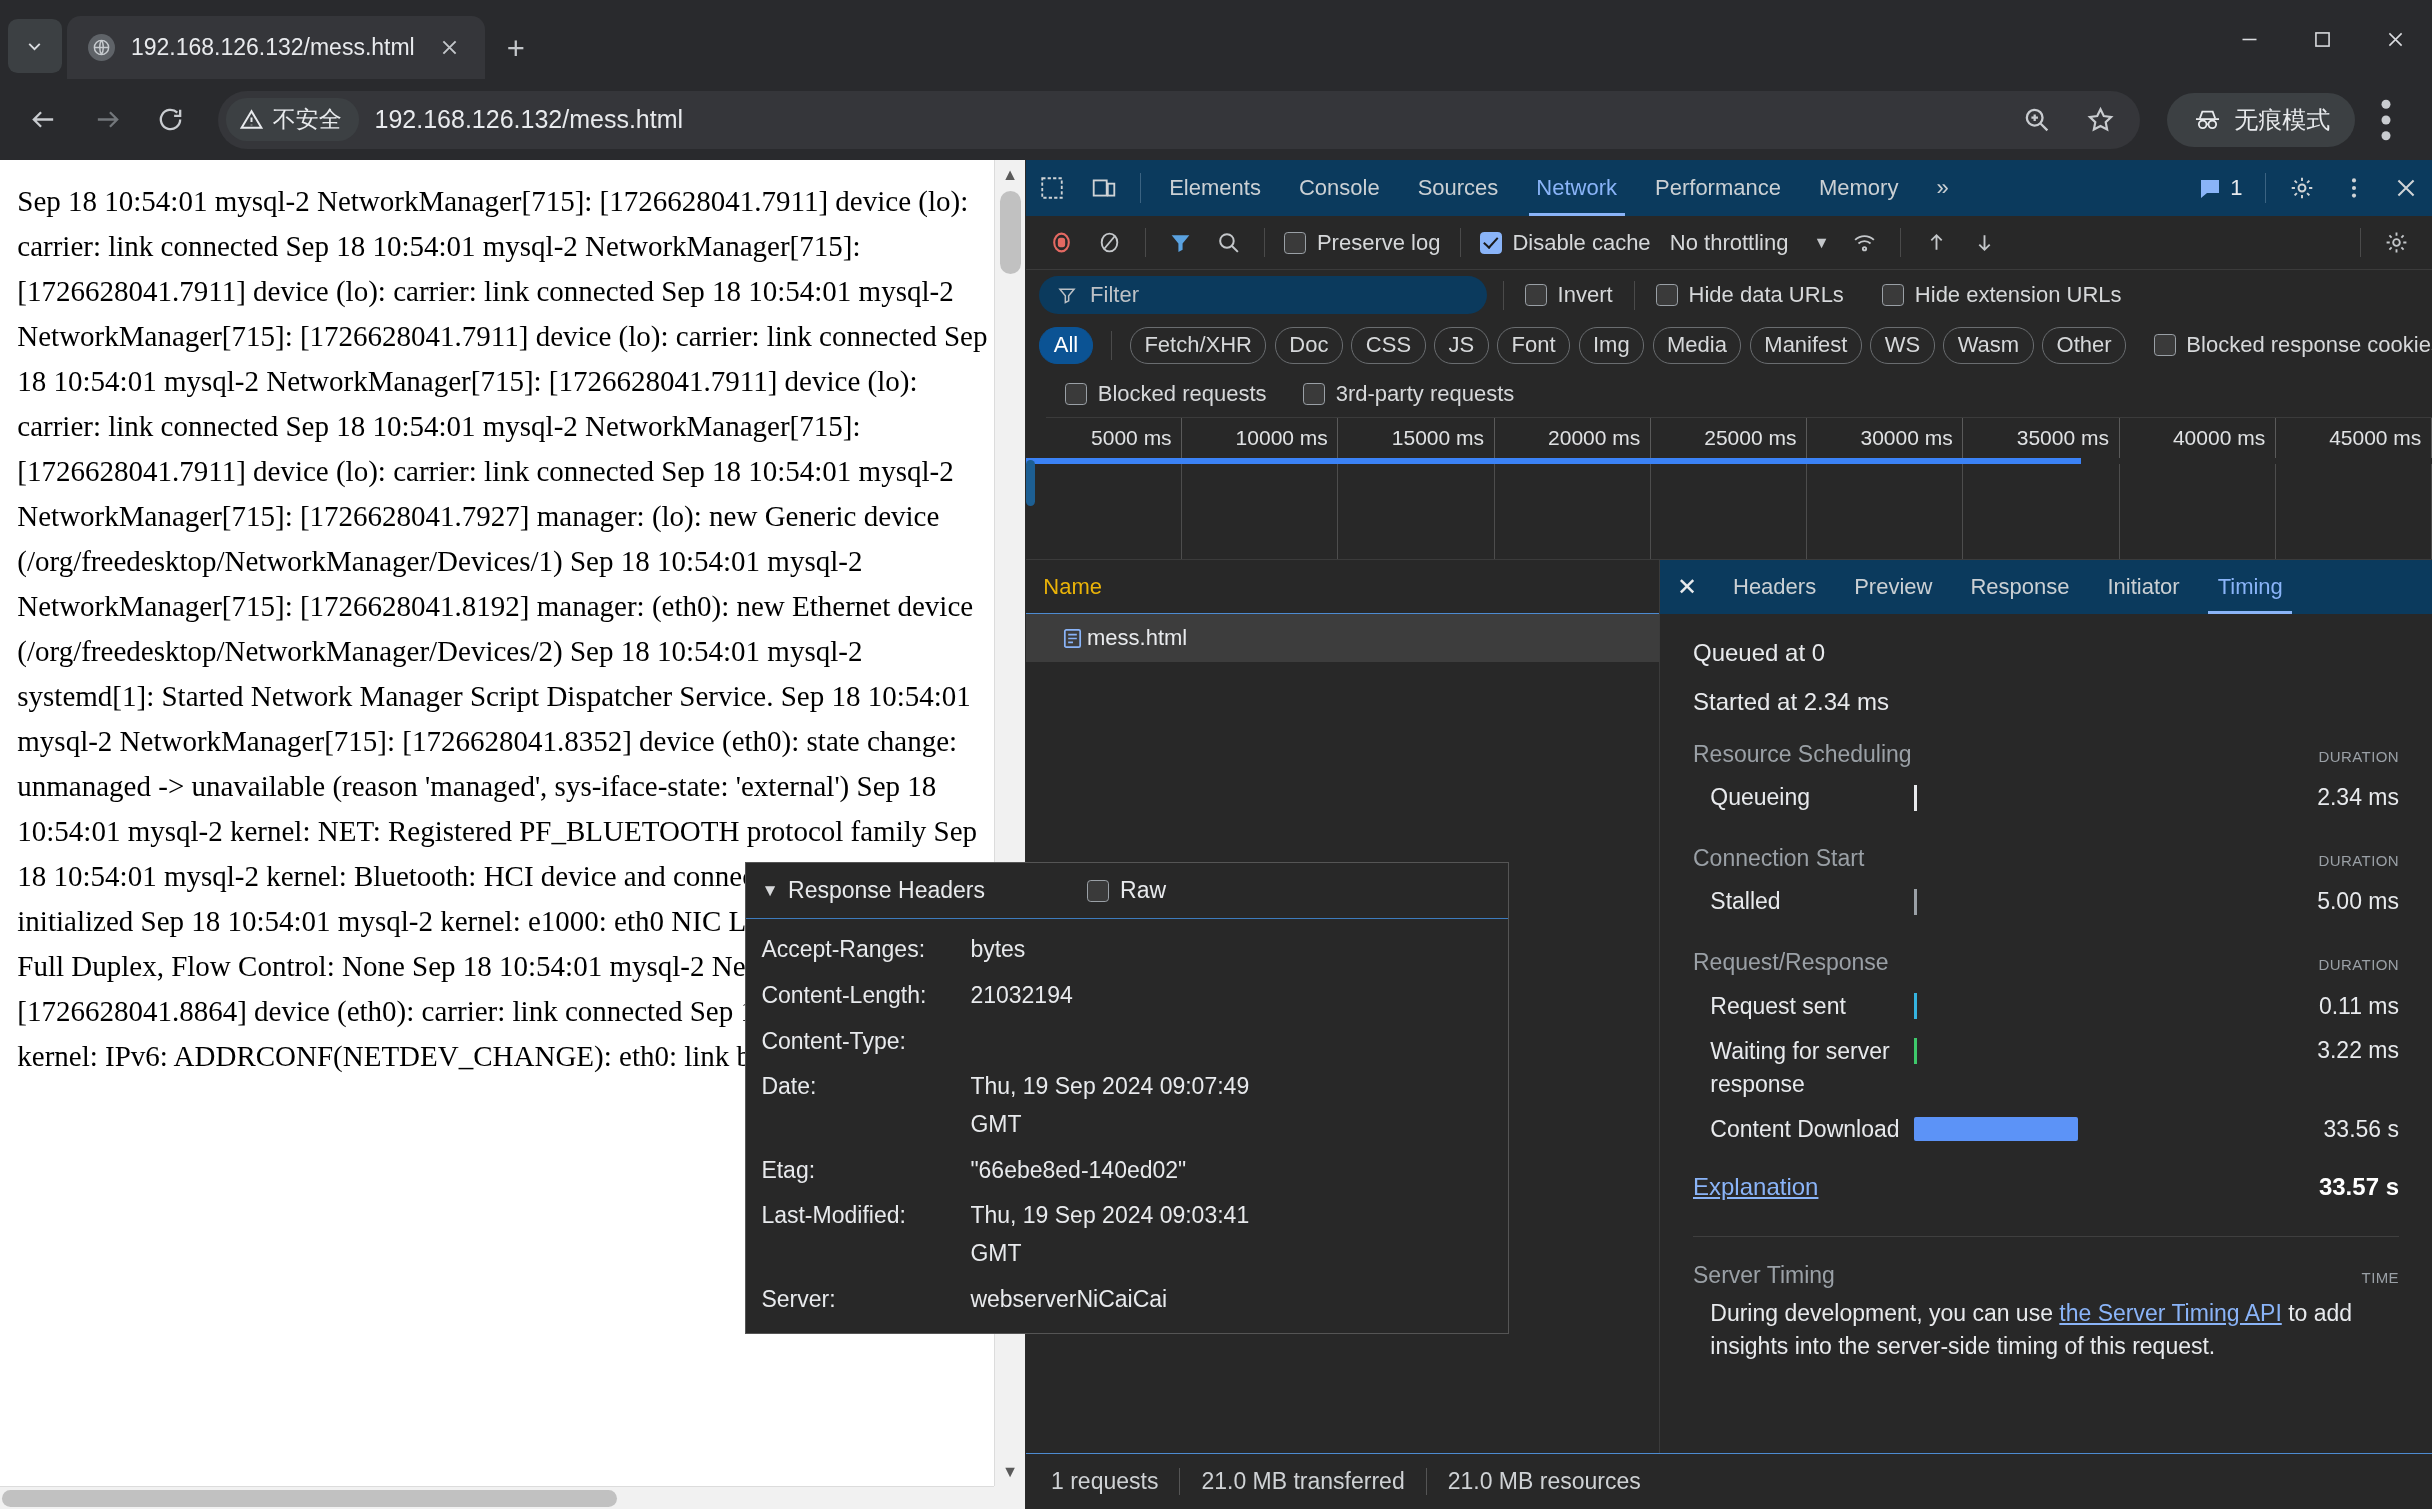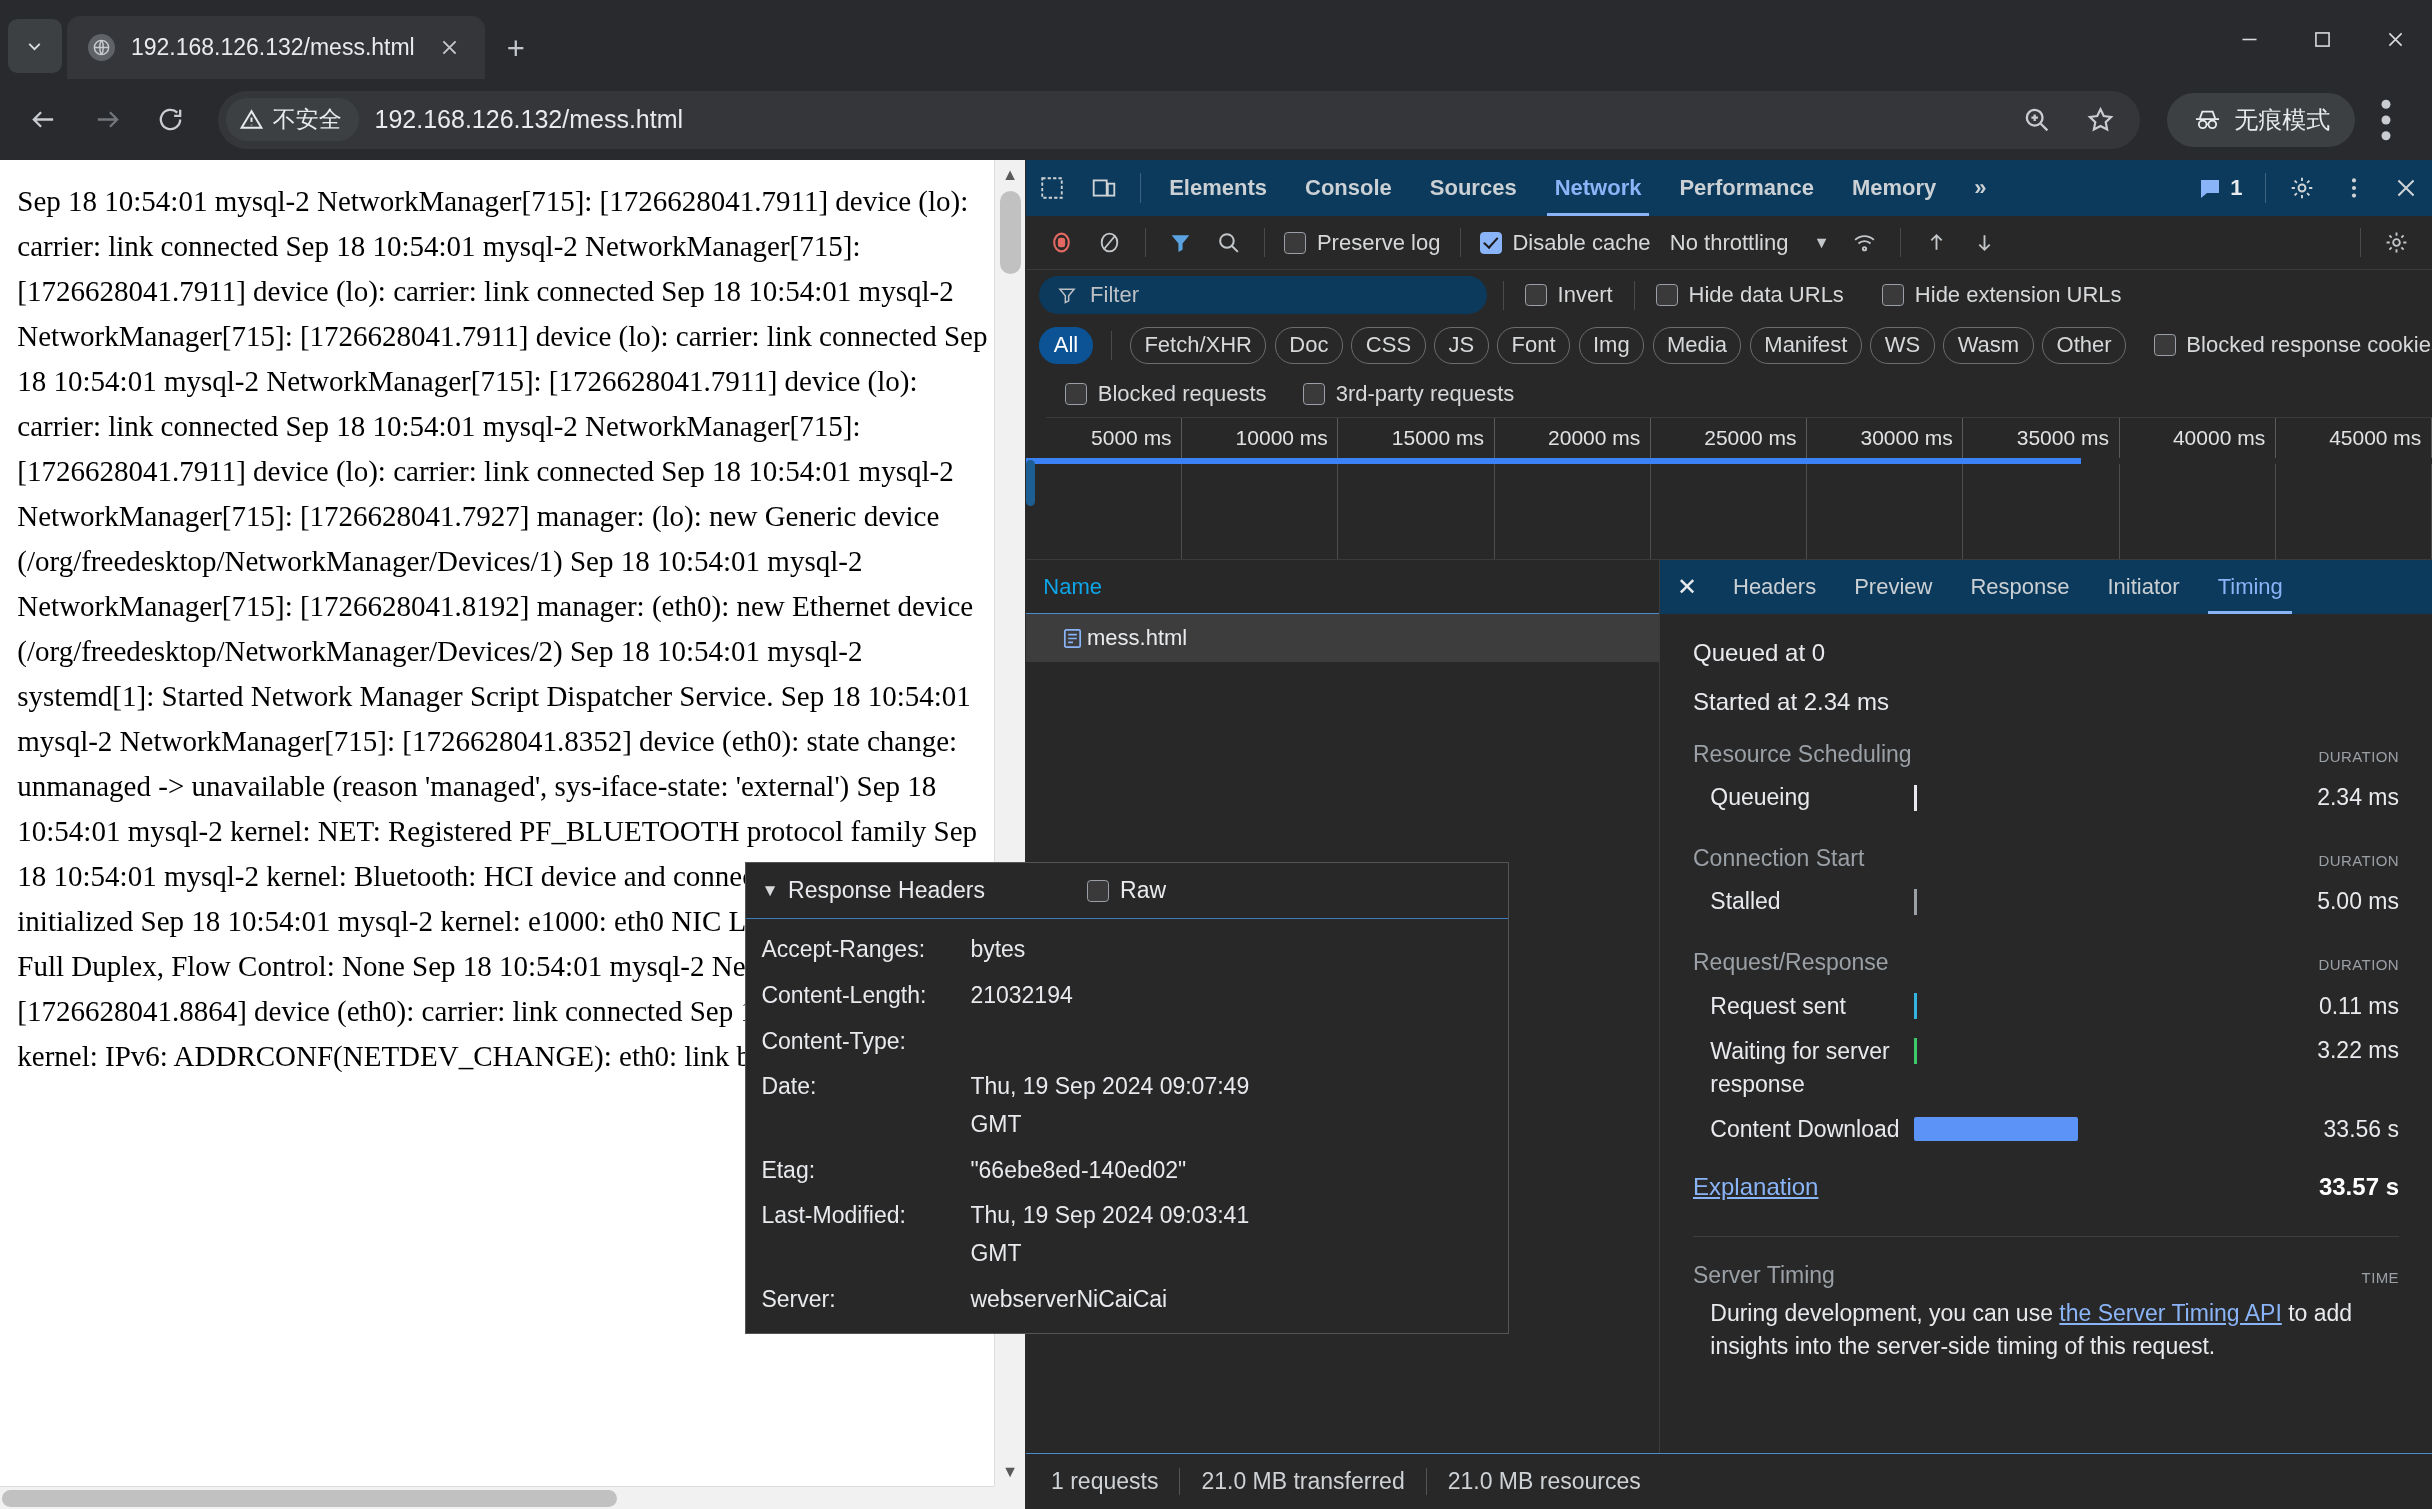--- a/index.html
+++ b/index.html
@@ -177,21 +177,20 @@
     flex: 1 1 auto; min-width: 0;
     background: #282828;
     display: flex; flex-direction: column;
     color: #e8eaed;
     font-size: 22px;
   }
   .dt-tabbar {
     height: 56px; background: #0b3a5d;
     display: flex; align-items: stretch;
     flex: 0 0 auto;
-    font-weight: bold;
   }
   .dt-iconbtn {
     width: 52px; display: flex; align-items: center; justify-content: center;
     color: #cfd3d6;
   }
   .dt-iconbtn svg { width: 26px; height: 26px; }
   .dt-vsep { width: 1px; background: #3b6382; margin: 13.4px 9.6px; }
   .dt-tab {
     display: flex; align-items: center; padding: 0 19px;
     color: #cbd0d4; white-space: nowrap; position: relative;
@@ -301,21 +300,21 @@
     background: #1d5f93; border-radius: 4.8px;
   }
 
   .reqrow { flex: 1 1 auto; display: flex; min-height: 0; }
   .reqlist {
     width: 634px; flex: 0 0 auto; display: flex; flex-direction: column;
     border-right: 1px solid #3b3b3b; min-width: 0;
   }
   .reqhead {
     height: 54px; display: flex; align-items: center;
-    padding: 0 17.3px; color: #0ea5e9;
+    padding: 0 17.3px; color: #eab308;
     border-bottom: 1px solid #4d8bd1;
     flex: 0 0 auto;
     text-align: center;
   }
   .reqitem {
     height: 48px; display: flex; align-items: center; gap: 3px;
     padding: 0 35px; background: #3d3d3d; color: #e8eaed;
     flex: 0 0 auto;
   }
   .reqitem svg { width: 23px; height: 23px; }

